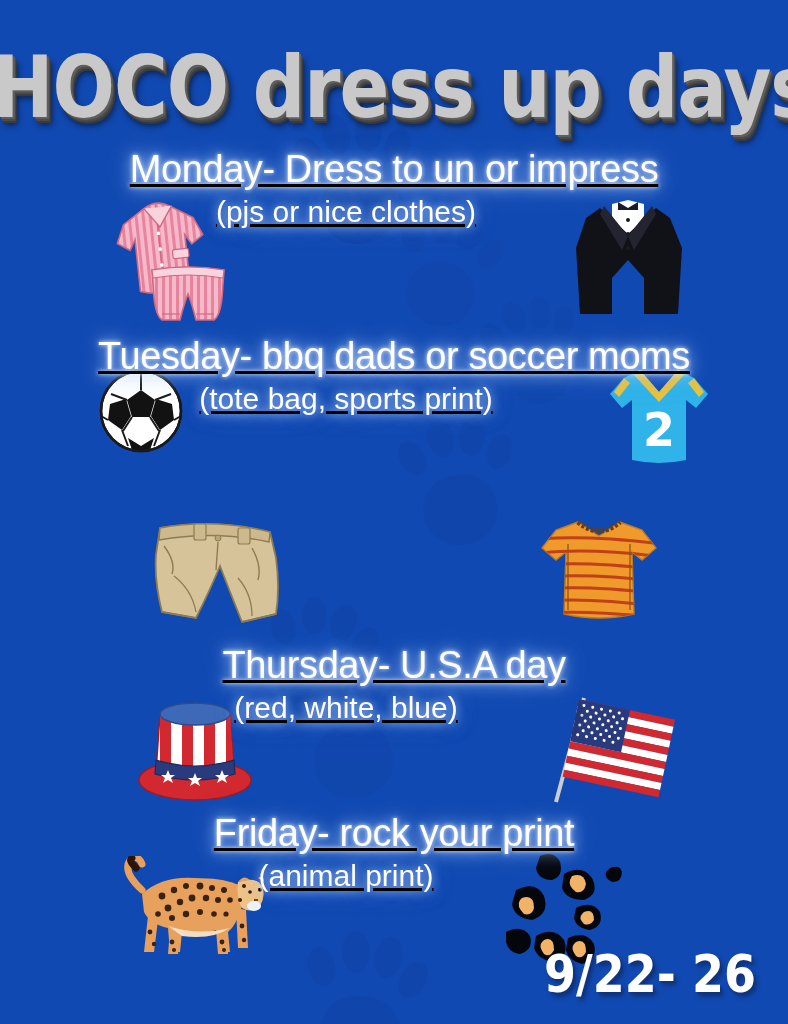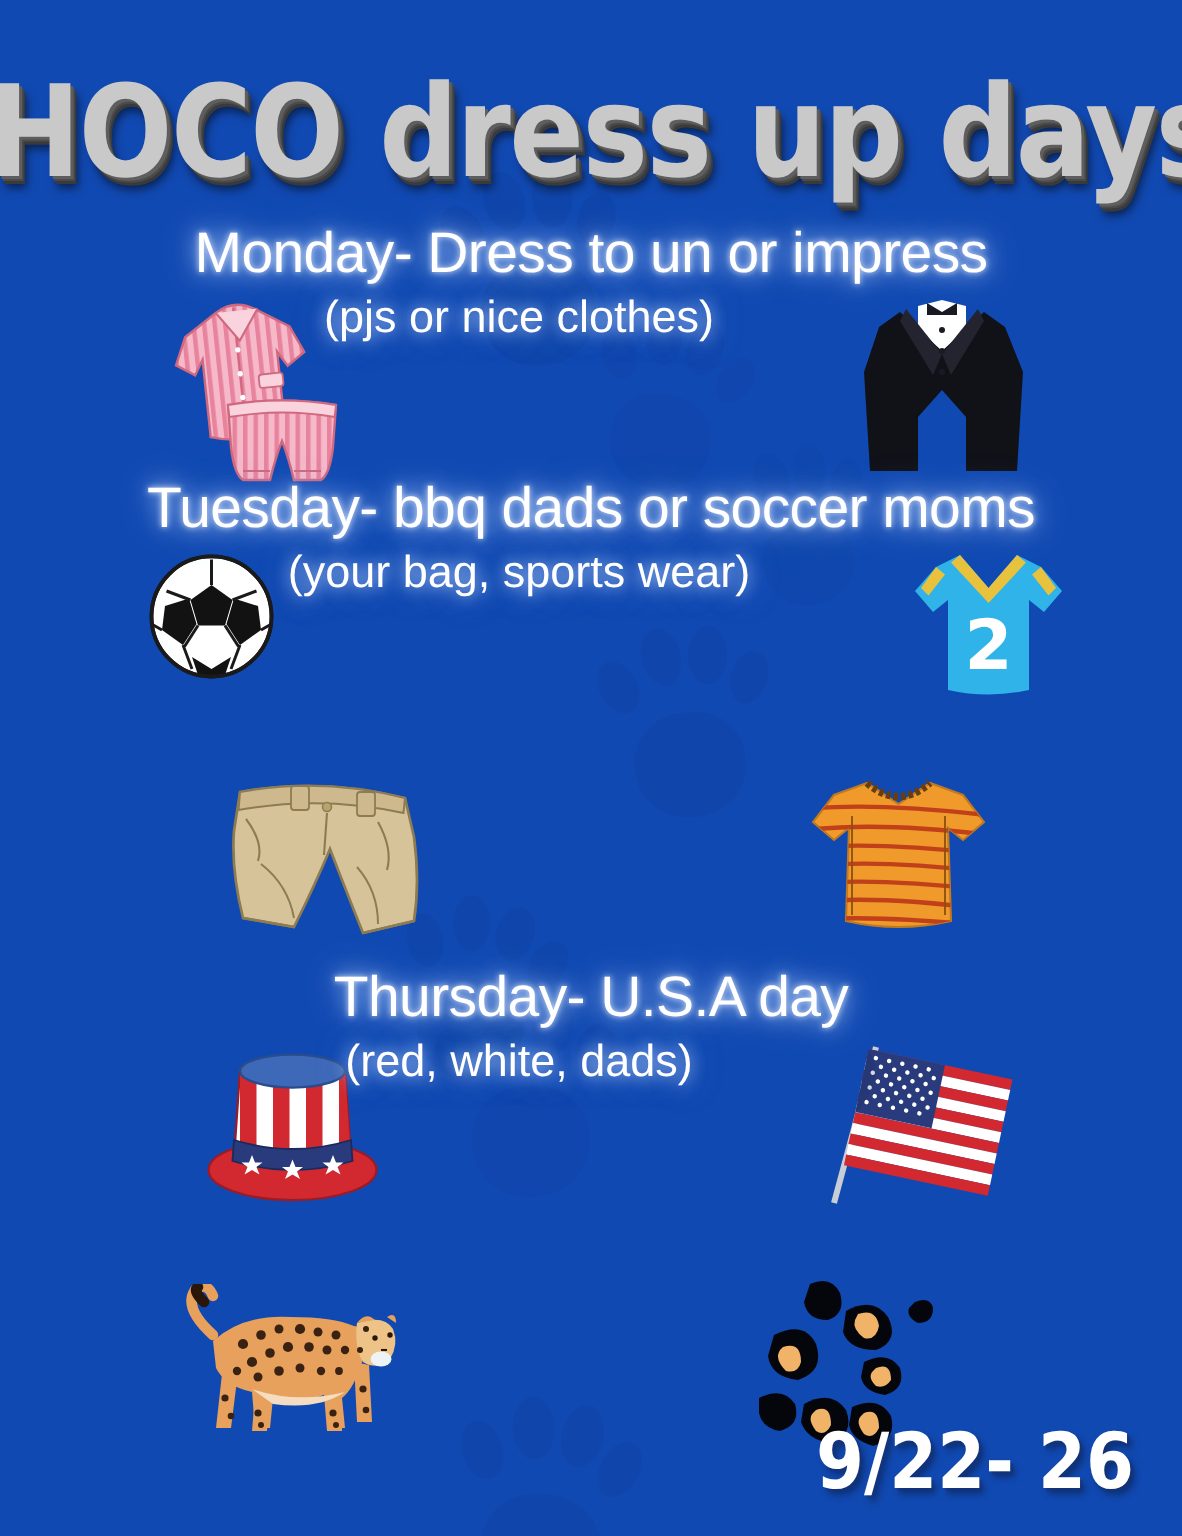--- a/index.html
+++ b/index.html
@@ -26,21 +26,21 @@
     letter-spacing:-1px;
     color:#c9c9c9;
     transform:scaleY(1.18) scaleX(1.02);
     transform-origin:50% 0;
     text-shadow:
        2px 2px 0 #5e5e5e, 3px 3px 0 #4a4a4a,
        4px 5px 0 #3a3a3a, 5px 7px 6px rgba(0,0,0,.55);
     white-space:nowrap;
   }
   
-  .row{position:absolute;left:0;width:788px;z-index:4;}
+  .row{position:absolute;left:0;width:788px;z-index:4;text-decoration:underline;}
   .headline{
     width:788px;text-align:center;
     font-size:38px;color:#ffffff;
     font-family:"Liberation Sans", sans-serif;
     letter-spacing:-.4px;
     text-shadow:0 0 14px rgba(190,215,255,.95),0 0 26px rgba(150,190,255,.75),0 0 4px rgba(255,255,255,.9);
     white-space:nowrap;
   }
   .sub{
     width:692px;text-align:center;
@@ -177,23 +177,23 @@
 
       <path d="M58 92 L66 92 L66 124 L58 124 Z" fill="#1149b2"></path>
 
       <path d="M52 12 L62 18 L72 12 L72 20 L52 20 Z" fill="#1a1a22"></path>
       <circle cx="62" cy="30" r="2" fill="#1a1a22"></circle>
       <circle cx="62" cy="44" r="2" fill="#1a1a22"></circle>
       <circle cx="62" cy="58" r="2" fill="#1a1a22"></circle>
     </svg>
   </div>
 
-  <div class="row" style="top:318px;">
+  <div class="row" style="top:335px;">
     <div class="headline">Tuesday- bbq dads or soccer moms</div>
-    <div class="sub">(your bag, sports wear)</div>
+    <div class="sub">(tote bag, sports print)</div>
   </div>
 
   <div class="art" style="left:98px;top:368px;">
     <svg class="ill" width="86" height="86" viewBox="0 0 86 86">
       <circle cx="43" cy="43" r="40" fill="#ffffff" stroke="#1a1a1a" stroke-width="2.5"></circle>
       <polygon points="43,22 57,32 52,49 34,49 29,32" fill="#121212"></polygon>
       <polygon points="43,6 55,12 57,30 43,21 29,30 31,12" fill="#ffffff"></polygon>
       <polygon points="12,36 28,31 33,48 24,62 10,52" fill="#121212"></polygon>
       <polygon points="74,36 58,31 53,48 62,62 76,52" fill="#121212"></polygon>
       <polygon points="34,50 52,50 58,66 43,76 28,66" fill="#ffffff"></polygon>
@@ -263,21 +263,21 @@
       <g clip-path="url(#shirtclip)" stroke="#8a5010" stroke-width="1.2" fill="none">
         <path d="M30 30 L30 96"></path>
         <path d="M92 30 L92 96"></path>
       </g>
       <path d="M40 8 Q61 26 82 8" fill="none" stroke="#6b3c10" stroke-width="5" stroke-dasharray="3 2"></path>
     </svg>
   </div>
 
   <div class="row" style="top:644px;">
     <div class="headline">Thursday- U.S.A day</div>
-    <div class="sub">(red, white, dads)</div>
+    <div class="sub">(red, white, blue)</div>
   </div>
 
   <div class="art" style="left:136px;top:694px;">
     <svg class="ill" width="118" height="112" viewBox="0 0 118 112">
       <defs>
         <clipPath id="crownclip">
             <path d="M24 20 Q59 10 94 20 L98 78 Q59 90 20 78 Z"></path>
           </clipPath>
       </defs>
 
@@ -359,20 +359,24 @@
             <circle cx="48" cy="51" r="1.5"></circle>
             <circle cx="57" cy="51" r="1.5"></circle>
             <circle cx="66" cy="51" r="1.5"></circle>
         </g>
 
         <path d="M24 16 Q40 34 24 60 L24 95 Q40 75 24 95 Z" fill="rgba(20,40,90,.18)"></path>
       </g>
     </svg>
   </div>
 
+  <div class="row" style="top:812px;">
+    <div class="headline">Friday- rock your print</div>
+    <div class="sub">(animal print)</div>
+  </div>
 
   <div class="art" style="left:112px;top:856px;">
     <svg class="ill" width="156" height="106" viewBox="0 0 156 106">
 
       <path d="M30 34 Q10 16 18 4 Q26 -2 30 8" fill="none" stroke="#e8a15c" stroke-width="7" stroke-linecap="round"></path>
       <path d="M24 12 Q16 4 20 2" fill="none" stroke="#2a1608" stroke-width="7" stroke-linecap="round"></path>
 
       <path d="M30 38 Q50 20 82 22 Q110 22 124 28 L138 30 Q150 32 150 42 Q150 52 140 52 L130 50
                Q124 70 116 76 L118 96 L108 96 L104 74 Q88 80 70 76 L68 96 L58 96 L56 72
                Q38 68 32 56 Z" fill="#e8a15c"></path>

